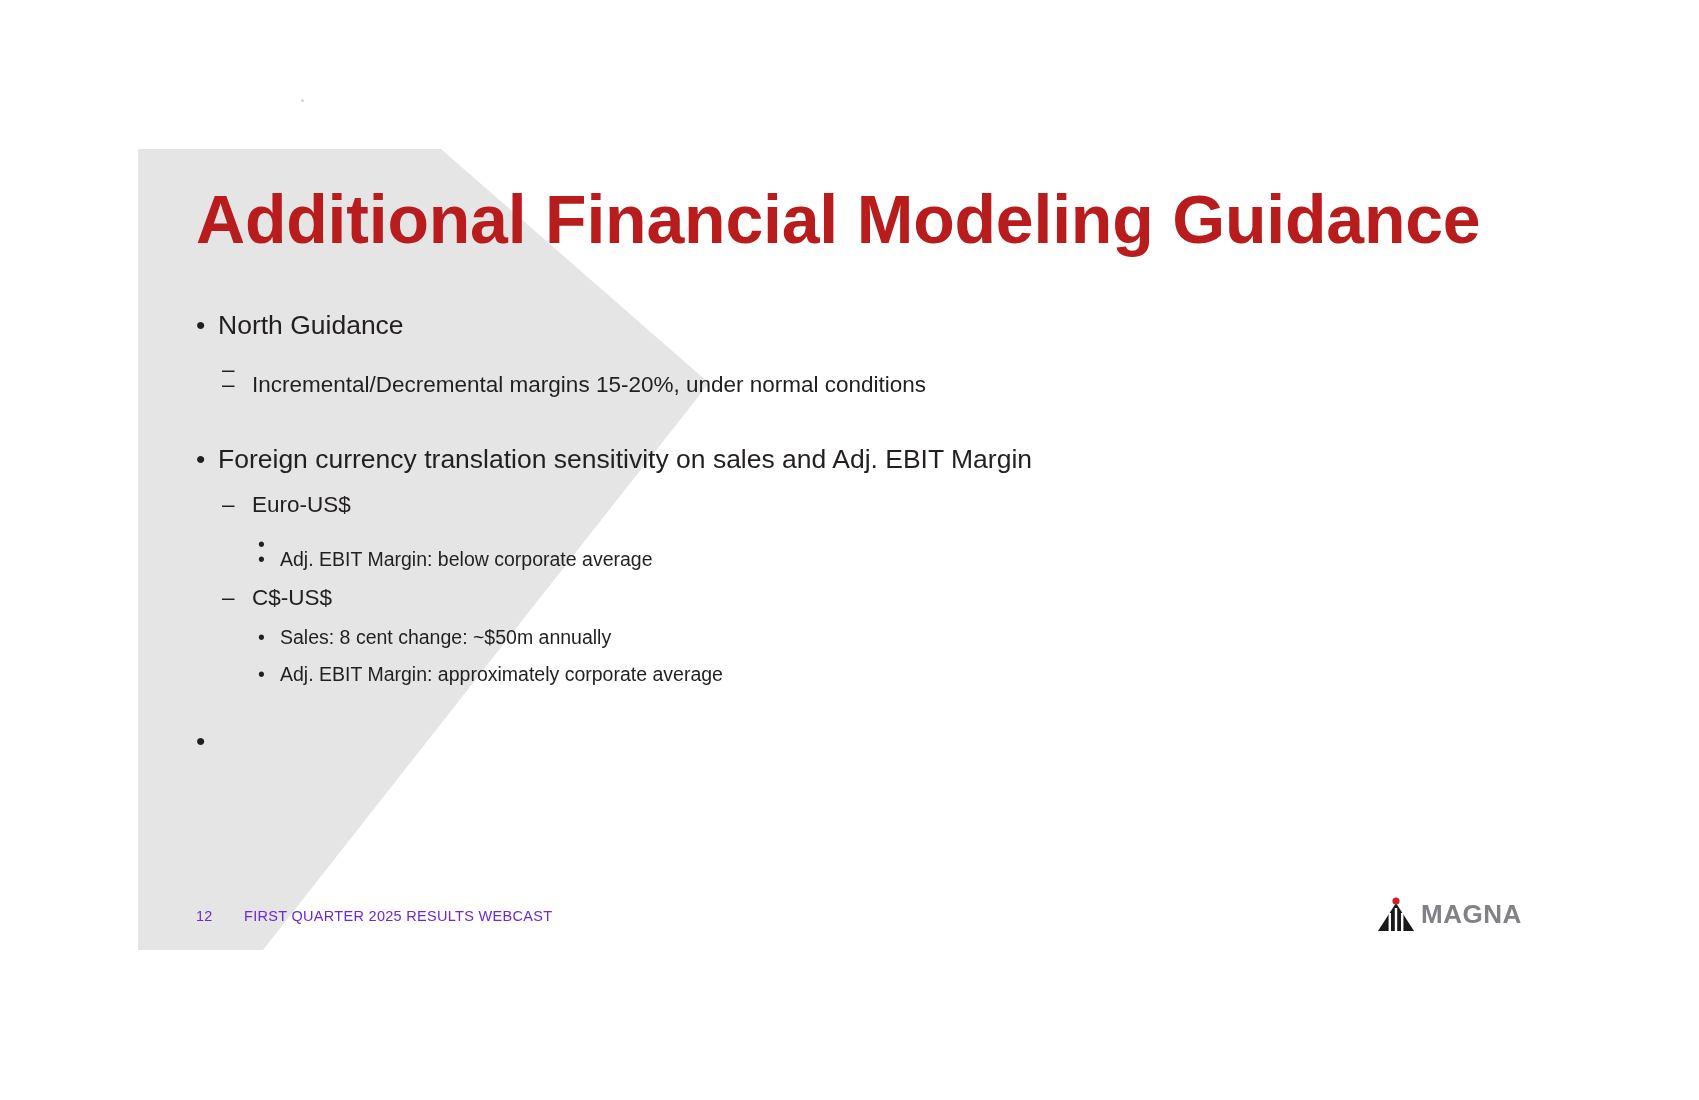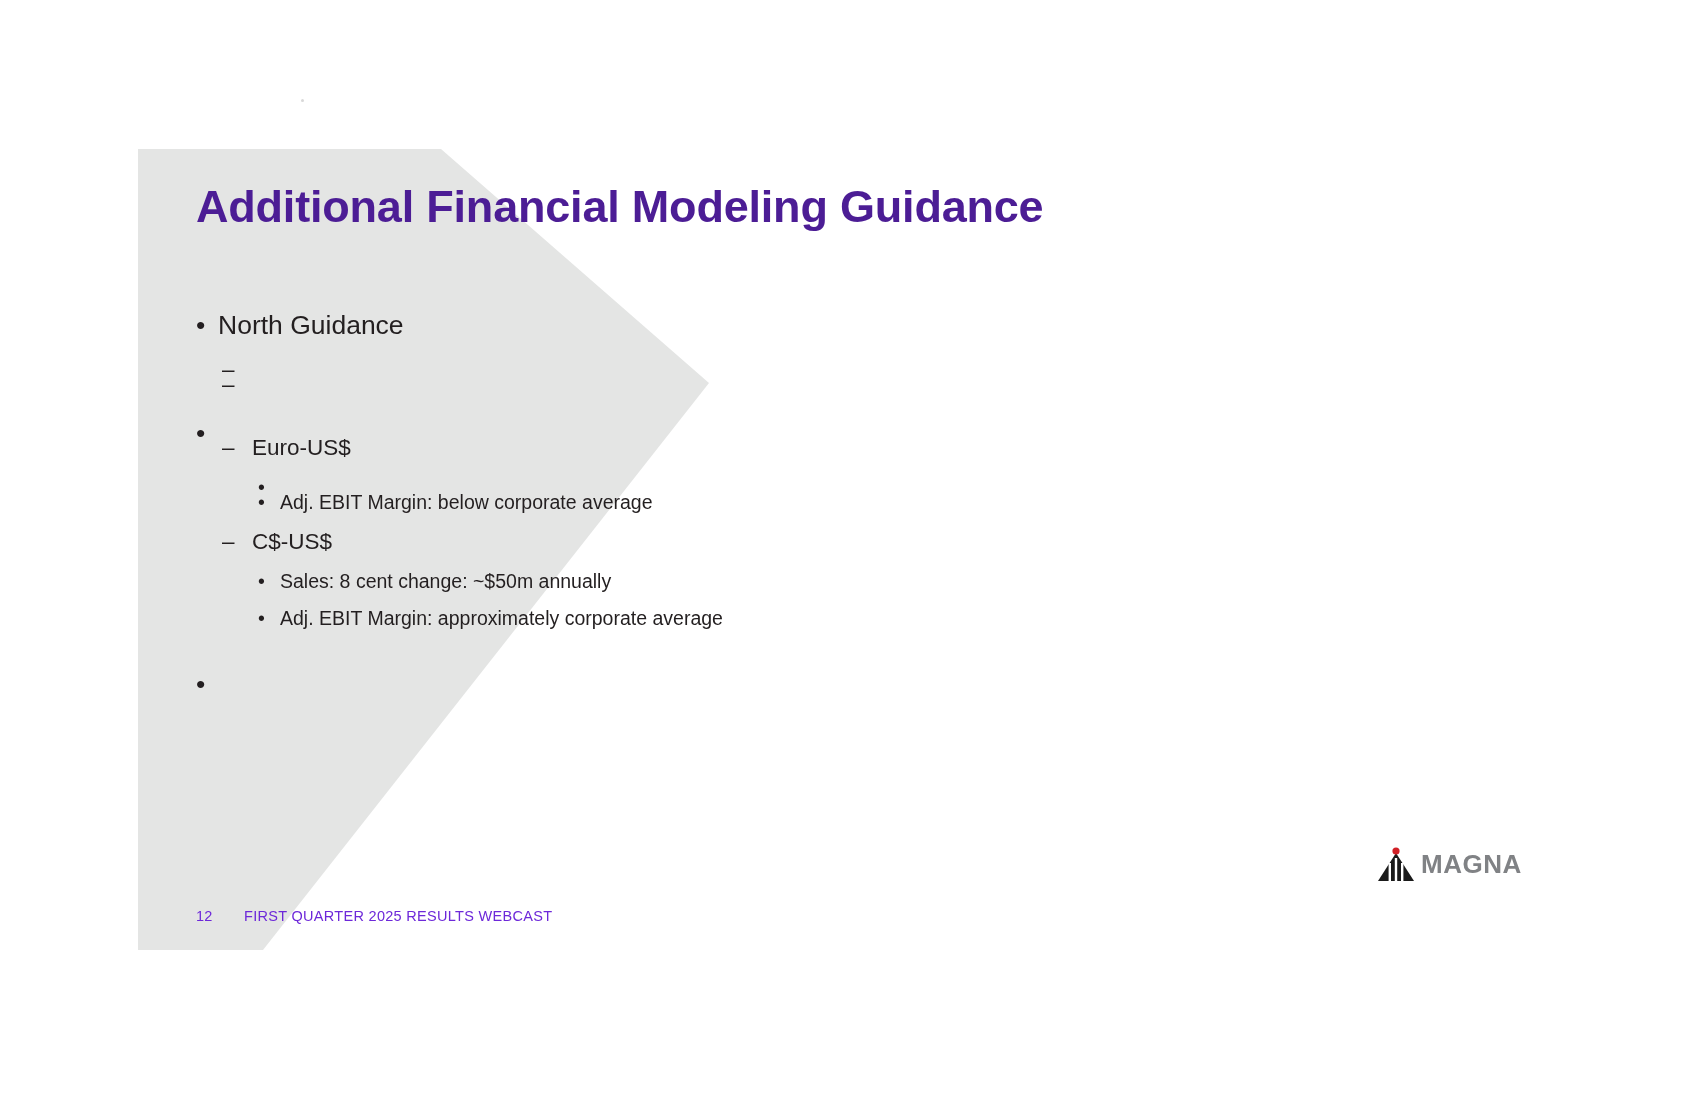--- a/index.html
+++ b/index.html
@@ -42,23 +42,23 @@
     height: 3px;
     background: #d8d8d8;
     border-radius: 50%;
   }
 
   
   .title {
     position: absolute;
     left: 196px;
     top: 182px;
-    font-size: 45px;
+    font-size: 68px;
     font-weight: bold;
-    color: #4c1d95;
+    color: #b91c1c;
     letter-spacing: -0.2px;
     white-space: nowrap;
     line-height: 1.1;
   }
 
   
   .body-block {
     position: absolute;
     left: 196px;
     top: 310px;
@@ -126,21 +126,21 @@
   }
   .footer .page-num {
     display: inline-block;
     width: 48px;
   }
 
   
   .logo {
     position: absolute;
     left: 1377px;
-    top: 844px;
+    top: 894px;
     display: flex;
     align-items: center;
     height: 42px;
   }
   .logo-mark {
     display: block;
     width: 38px;
     height: 36px;
   }
   .logo-word {
@@ -172,26 +172,28 @@
     <div class="gap-sm"></div>
 
     <div class="lvl2">
       <span class="bullet-mark">–</span>
     </div>
 
     <div class="gap-sm"></div>
 
     <div class="lvl2">
       <span class="bullet-mark">–</span>
+      <span>Incremental/Decremental margins 15-20%, under normal conditions</span>
     </div>
 
     <div class="gap-lg"></div>
 
     <div class="lvl1">
       <span class="bullet-mark">•</span>
+      <span>Foreign currency translation sensitivity on sales and Adj. EBIT Margin</span>
     </div>
 
     <div class="gap-sm"></div>
 
     <div class="lvl2">
       <span class="bullet-mark">–</span>
       <span>Euro-US$</span>
     </div>
 
     <div class="gap-sm"></div>

